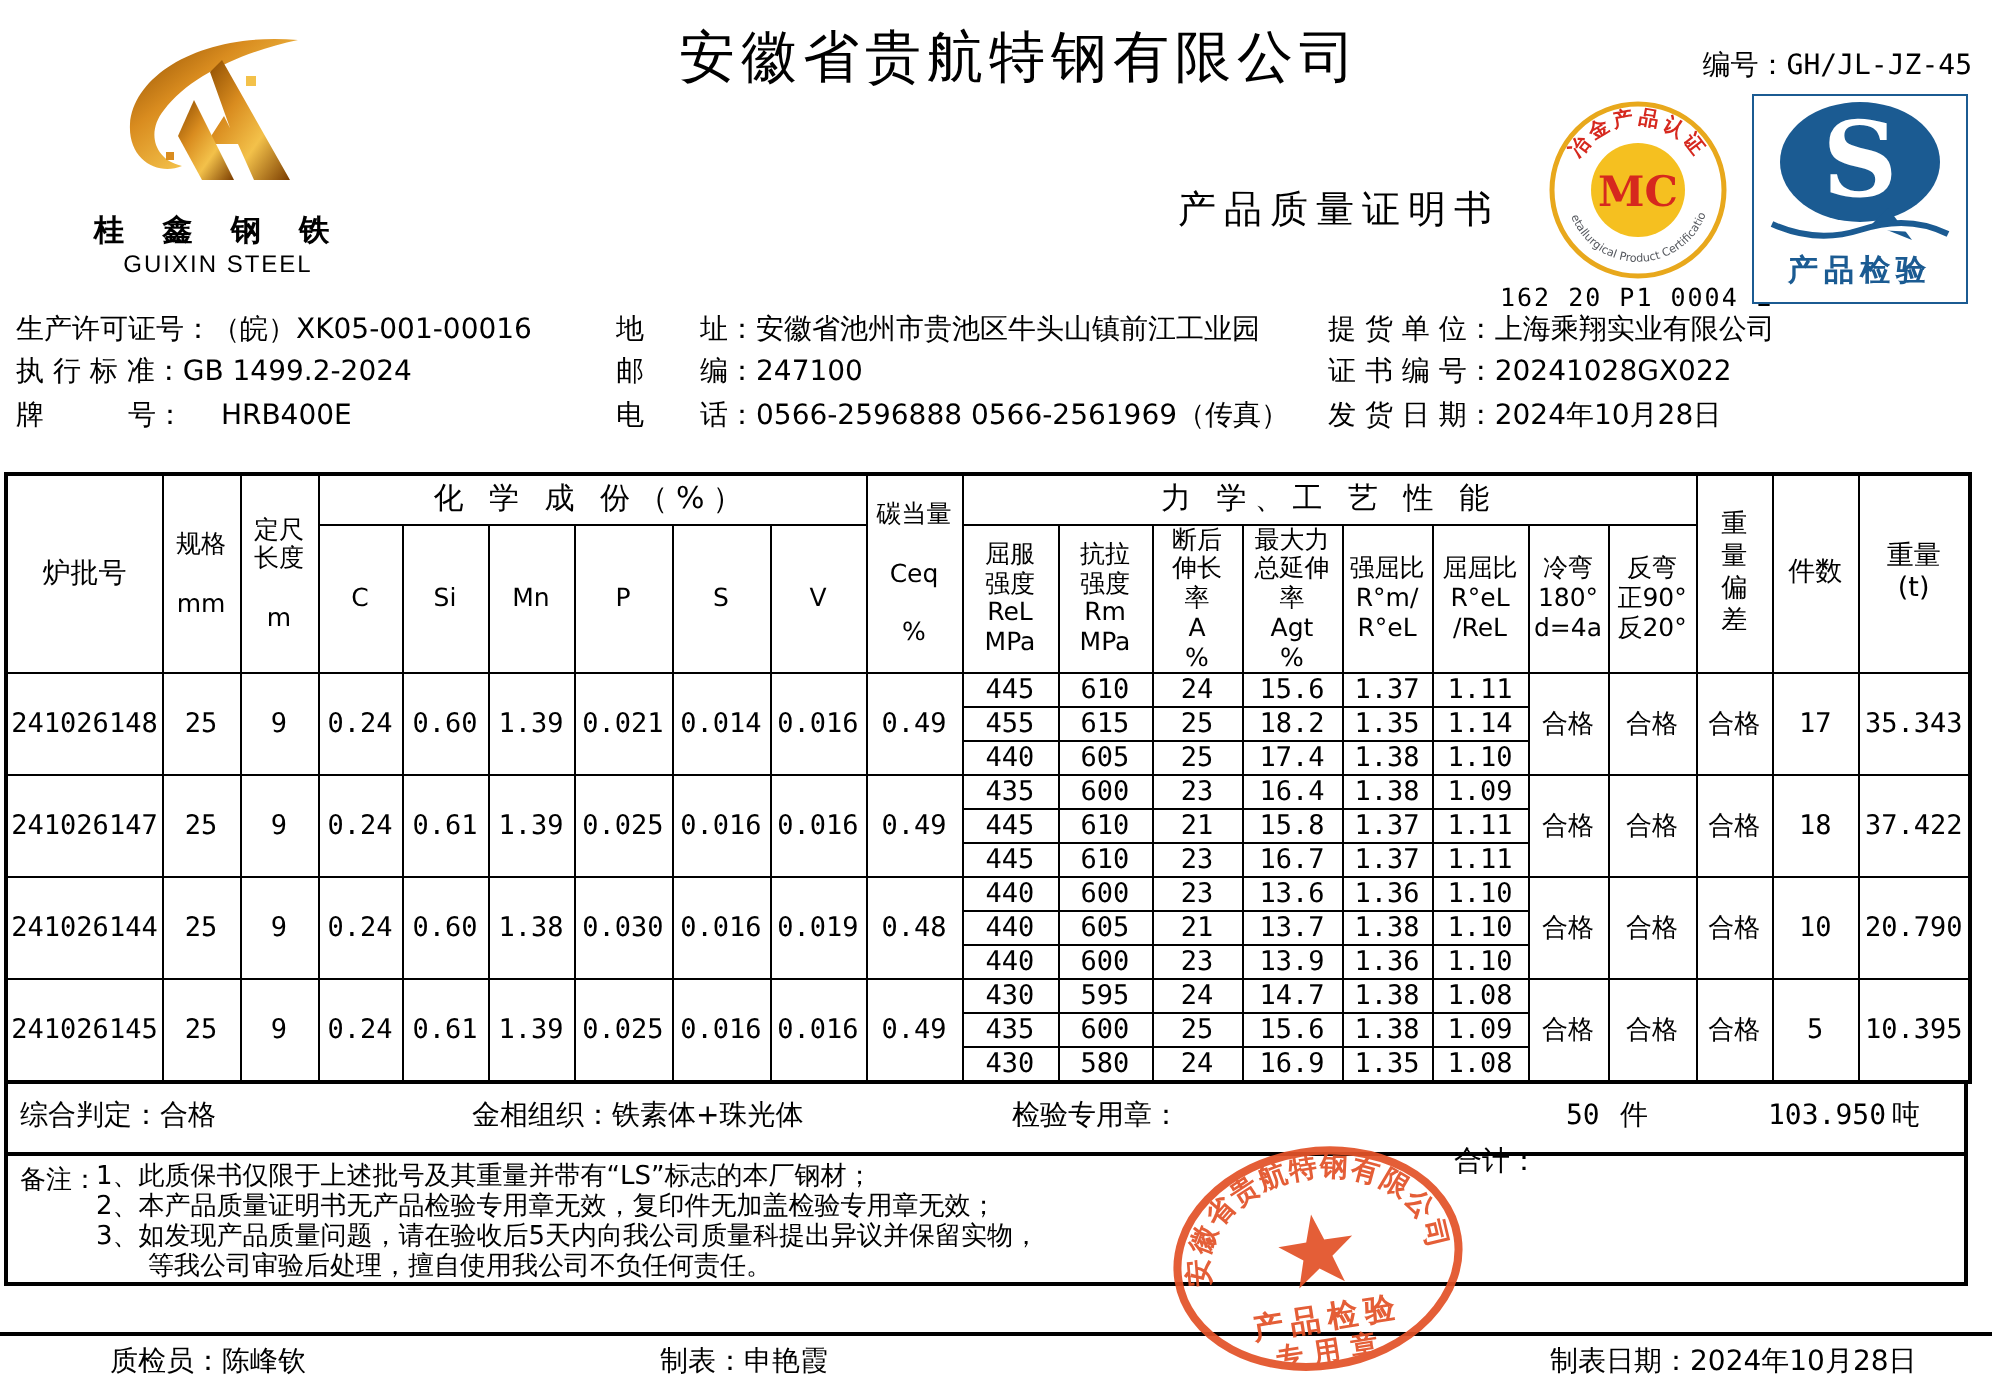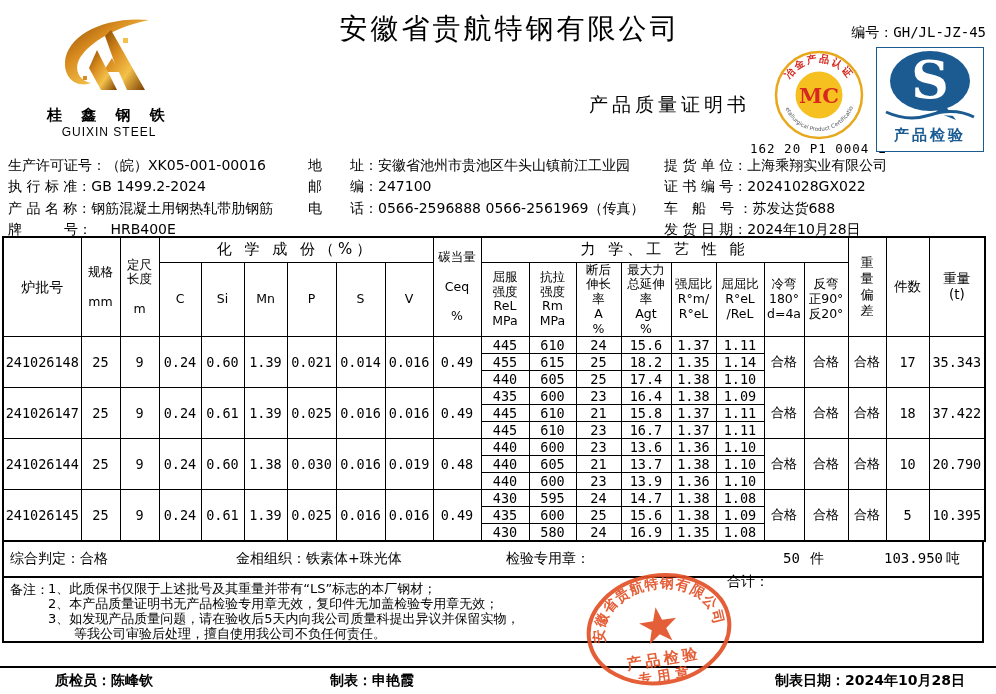--- a/index.html
+++ b/index.html
@@ -45,21 +45,21 @@
   .sm-judge{left:6px;} .sm-struct{left:232px;} .sm-seal{left:502px;}
   .sm-total{left:723px;margin-top:23px;} .sm-pc{left:779px;font-family:"DejaVu Sans Mono",monospace;}
   .sm-pcu{left:806px;} .sm-wt{left:880px;font-family:"DejaVu Sans Mono",monospace;} .sm-wtu{left:942px;}
   .notes{position:relative;width:982px;height:65px;border:2px solid #000;border-top:0;
         box-sizing:border-box;font-size:13px;}
   .notes-label{position:absolute;left:6px;top:3px;}
   .notes-lines{position:absolute;left:44px;top:3px;line-height:15px;white-space:nowrap;}
   
   .footer-rule{position:absolute;left:0;top:666px;width:996px;border-top:2px solid #000;}
   .footer{position:absolute;left:0;top:670px;width:996px;height:24px;font-size:14px;}
-  .footer span{position:absolute;white-space:nowrap;top:2px;font-weight:bold;}
+  .footer span{position:absolute;white-space:nowrap;top:2px;}
   .ft-insp{left:55px;} .ft-tab{left:330px;} .ft-date{left:775px;}
   
   .stamp{position:absolute;left:583px;top:570px;opacity:.93;pointer-events:none;}
 </style>
 </head>
 <body>
 
 <div id="page">
 
   <div class="logo-block">
@@ -114,32 +114,30 @@
       <path d="M 66,56 L 78,72 L 58,64 Z" fill="#1b5b92"></path>
       <text x="52" y="50" text-anchor="middle" font-size="52" font-weight="bold" fill="#ffffff" font-family="DejaVu Serif, serif">S</text>
       <path d="M 8,64 Q 30,74 52,67 Q 76,59 96,69" stroke="#1b5b92" stroke-width="3" fill="#fff"></path>
     </svg>
     <div class="qs-label">产品检验</div>
   </div>
 
   <div class="info-col" id="info-left">
     <div class="info-line"><span>生产许可证号：</span><span>（皖）XK05-001-00016</span></div>
     <div class="info-line"><span>执 行 标 准：</span><span>GB 1499.2-2024</span></div>
-    <div class="info-line"><span>产 品 名 称：</span><span>钢筋混凝土用钢热轧带肋钢筋</span></div>
     <div class="info-line"><span>牌　　　号：</span><span>　 HRB400E</span></div>
   </div>
   <div class="info-col" id="info-mid">
     <div class="info-line"><span>地　　址：</span><span>安徽省池州市贵池区牛头山镇前江工业园</span></div>
     <div class="info-line"><span>邮　　编：</span><span>247100</span></div>
     <div class="info-line"><span>电　　话：</span><span>0566-2596888  0566-2561969（传真）</span></div>
   </div>
   <div class="info-col" id="info-right">
     <div class="info-line"><span>提 货 单 位：</span><span>上海乘翔实业有限公司</span></div>
     <div class="info-line"><span>证 书 编 号：</span><span>20241028GX022</span></div>
-    <div class="info-line"><span>车　船　号 ：</span><span>苏发达货688</span></div>
     <div class="info-line"><span>发 货 日 期：</span><span>2024年10月28日</span></div>
   </div>
 
   <div class="table-stack">
     <table class="ct">
       <colgroup>
         <col style="width:78px">
           <col style="width:39px">
           <col style="width:39px">
         <col style="width:42px">

